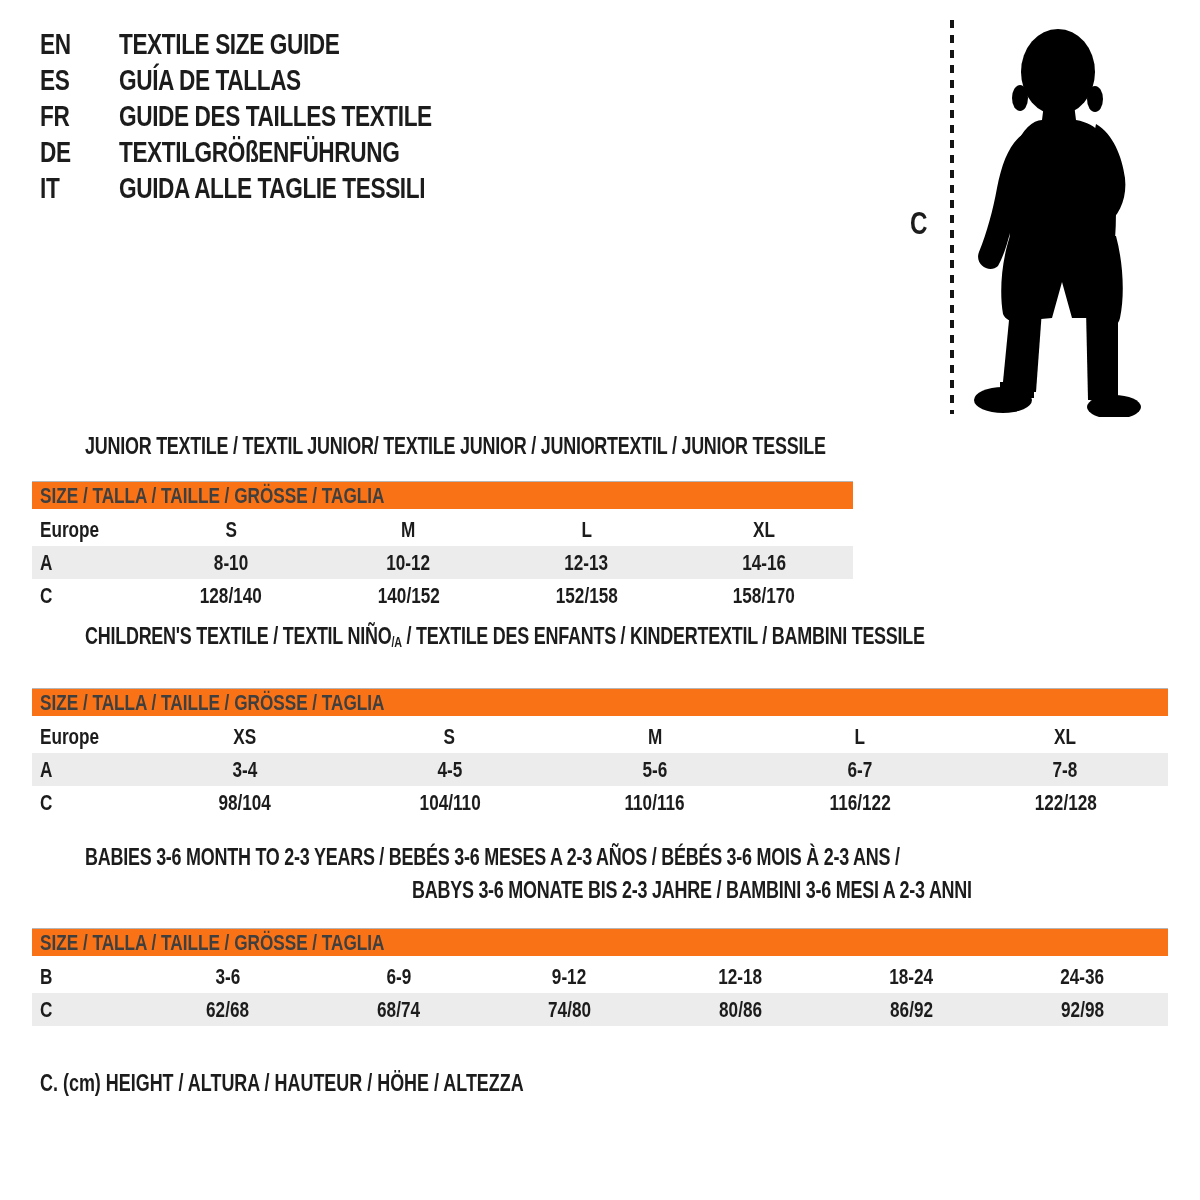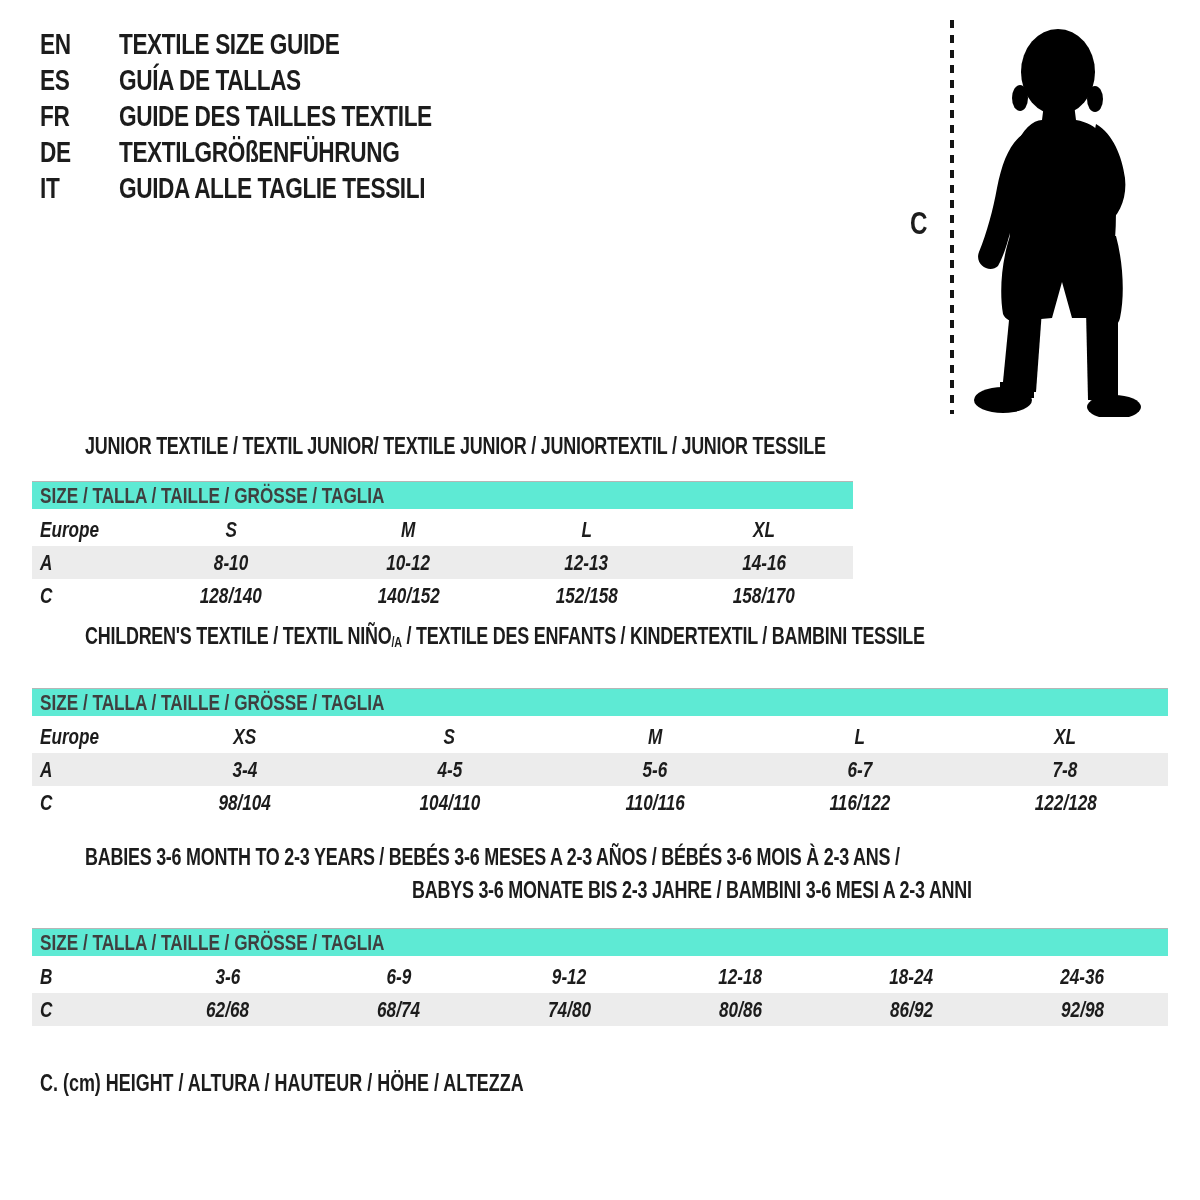--- a/index.html
+++ b/index.html
@@ -21,25 +21,25 @@
   .figure-label { position:absolute; left:910px; top:206px; font-size:31px; font-weight:bold; }
 
   
   .section-title { position:absolute; left:40px; font-size:23px; font-weight:bold; letter-spacing:-0.3px;margin-left:45px; }
   .section-title .sub { font-size:0.6em; vertical-align:-0.22em; }
   .two-line div { height:33px;text-align:right; }
 
   
   .size-table { position:absolute; left:32px; }
   .thead {
-    background:#5eead4; border-top:1px solid #b6b6b6; color:#3f3f3f;
+    background:#f97316; border-top:1px solid #b6b6b6; color:#3f3f3f;
     height:27px; display:flex; align-items:center; padding-left:8px;
     font-size:22px; font-weight:bold; margin-bottom:4px;
   }
-  .trow { display:grid; height:33px; align-items:center; font-size:22px; font-weight:bold;font-style:italic; }
+  .trow { display:grid; height:33px; align-items:center; font-size:22px; font-weight:bold; }
   .t1 { width:821px; }  .t1 .trow { grid-template-columns:110px repeat(4,1fr); }
   .t2 { width:1136px; } .t2 .trow { grid-template-columns:110px repeat(5,1fr); }
   .t3 { width:1136px; } .t3 .trow { grid-template-columns:110px repeat(6,1fr); }
   .cell  { text-align:center; }
   .label { text-align:left; padding-left:8px; }
   .shaded { background:#ececec; }
 
   
   .footnotes { position:absolute; left:40px; top:1066px; }
   .footnote  { height:35px; display:flex; align-items:center; font-size:23px; font-weight:bold; }

